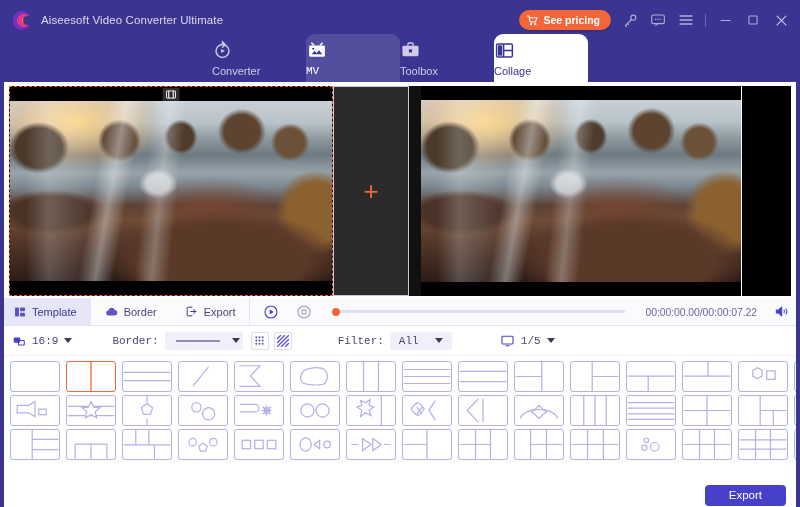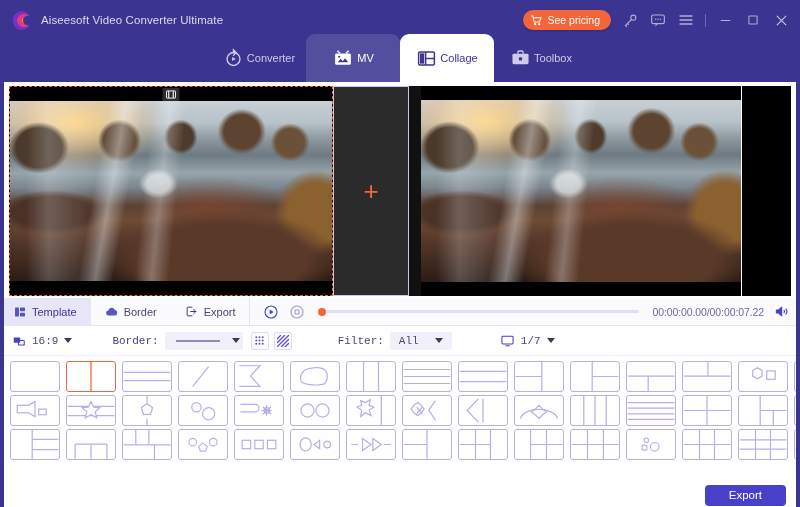--- a/index.html
+++ b/index.html
@@ -37,39 +37,40 @@
     color: #dcd9f2; font-size: 11.5px; margin-left: 10px; letter-spacing: .1px;
     white-space: nowrap;
   }
   .tb-right { margin-left: auto; display: flex; align-items: center; gap: 10px; }
   .pricing-btn {
     display: flex; align-items: center; gap: 5px;
     background: #f4663a; color: #fff;
     border-radius: 11px; height: 20px; padding: 0 11px 0 8px;
     font-size: 10.5px; white-space: nowrap; cursor: pointer;
     box-shadow: 0 1px 2px rgba(0,0,0,.18);
+    font-weight: bold;
   }
   .ic { display: inline-flex; align-items: center; justify-content: center; }
   .tb-ic { width: 18px; height: 18px; cursor: pointer; opacity: .85; }
   .tb-sep { width: 1px; height: 13px; background: #6f69b5; }
 
   
   .navbar {
     height: 48px; flex: 0 0 48px;
     background: #3b3490;
     display: flex; align-items: flex-end; justify-content: center;
     gap: 0; position: relative;
   }
   .navtab {
     width: 94px; height: 48px;
-    display: flex; flex-direction: row; align-items: center; justify-content: center;
+    display: flex; flex-direction: column; justify-content: center;
     gap: 3px; color: #cfcbe8; font-size: 11px; cursor: pointer;
     border-radius: 9px 9px 0 0; position: relative;
   }
-  .navtab.semi { background: rgba(255,255,255,.13); color:#fff; }
+  .navtab.semi { background: rgba(255,255,255,.13); color:#fff;font-family:Liberation Mono, monospace; }
   .navtab.active { background: #ffffff; color: #3b3490; }
   .navtab .glyph { height: 22px; display: flex; align-items: center; }
 
   
   .preview {
     flex: 0 0 216px; background: #ffffff;
     padding: 4px 9px 2px 9px;
     display: flex; align-items: stretch; gap: 0;
     position: relative;
   }
@@ -130,21 +131,21 @@
     border-bottom: 1px solid #e4e3f2;
     display: flex; align-items: stretch;
   }
   .subtabs { display: flex; align-items: stretch; }
   .subtab {
     display: flex; align-items: center; gap: 6px;
     padding: 4px 14px; font-size: 11px; color: #4b4577; cursor: pointer;
   }
   .subtab.active { background: #e7e6f9; color: #3b3490; }
   .playbar {
-    flex: 1; display: flex; align-items: center; gap: 9px;
+    flex: 1; display: flex; align-items: center; gap: 16px;
     padding: 0 10px 0 12px; border-left: 1px solid #e4e3f2;
   }
   .pb-btn { width: 17px; height: 17px; cursor: pointer; }
   .track { flex: 1; height: 3px; background: #e0def3; border-radius: 2px; position: relative; margin: 0 4px; }
   .track .dot { position: absolute; left: 0; top: -2.5px; width: 8px; height: 8px; border-radius: 50%; background: #f4663a; cursor: pointer; }
   .tcode { font-size: 10.5px; color: #6d68a6; white-space: nowrap; letter-spacing: -.1px; }
 
   
   .optbar {
     flex: 0 0 30px; background: #fff;
@@ -278,40 +279,40 @@
         <svg width="22" height="21" viewBox="0 0 24 24" fill="none" stroke="#ffffff" stroke-width="1.7" stroke-linejoin="round">
           <path d="M5.5 3.2 8.6 6M18.5 3.2 15.4 6"></path>
           <rect x="3" y="6.2" width="18" height="13" rx="1.6" fill="#ffffff" stroke="none"></rect>
           <path d="M6 16.4l3.4-4 2.3 2.6 2.6-3.4 3.7 4.8z" fill="#3b3490" stroke="none"></path>
           <circle cx="7.6" cy="10" r="1.2" fill="#3b3490" stroke="none"></circle>
         </svg>
       </span>
       <span>MV</span>
     </div>
 
+    <div class="navtab">
+      <span class="glyph">
+        <svg width="21" height="21" viewBox="0 0 24 24" fill="none" stroke="#cfcbe8" stroke-width="1.6" stroke-linejoin="round">
+          <path d="M9 6.5V5a1.5 1.5 0 0 1 1.5-1.5h3A1.5 1.5 0 0 1 15 5v1.5"></path>
+          <rect x="2.8" y="6.5" width="18.4" height="12" rx="1.7" fill="#cfcbe8" stroke="none"></rect>
+          <rect x="10.2" y="10.6" width="3.6" height="3.6" rx=".6" fill="#3b3490" stroke="none"></rect>
+        </svg>
+      </span>
+      <span>Toolbox</span>
+    </div>
+
     <div class="navtab active">
       <span class="glyph">
         <svg width="21" height="21" viewBox="0 0 24 24" fill="none" stroke="#3b3490" stroke-width="1.7">
           <rect x="3" y="4.5" width="18" height="15" rx="1.6"></rect>
           <path d="M11 4.5v15M11 12h10"></path>
           <rect x="4.6" y="6.1" width="4.8" height="11.8" fill="#3b3490" stroke="none"></rect>
         </svg>
       </span>
       <span>Collage</span>
-    </div>
-
-    <div class="navtab">
-      <span class="glyph">
-        <svg width="21" height="21" viewBox="0 0 24 24" fill="none" stroke="#cfcbe8" stroke-width="1.6" stroke-linejoin="round">
-          <path d="M9 6.5V5a1.5 1.5 0 0 1 1.5-1.5h3A1.5 1.5 0 0 1 15 5v1.5"></path>
-          <rect x="2.8" y="6.5" width="18.4" height="12" rx="1.7" fill="#cfcbe8" stroke="none"></rect>
-          <rect x="10.2" y="10.6" width="3.6" height="3.6" rx=".6" fill="#3b3490" stroke="none"></rect>
-        </svg>
-      </span>
-      <span>Toolbox</span>
     </div>
   </div>
 
   <div class="leftrail"></div>
   <div class="rightrail"></div>
   <div class="botrail"></div>
 
   <div class="preview">
     <div class="pane pane-a">
       <div class="seascape"></div>
@@ -451,21 +452,21 @@
       </div>
     </div>
 
     <div class="opt-group">
       <span class="ic">
         <svg width="15" height="14" viewBox="0 0 24 24" fill="none" stroke="#4641c8" stroke-width="1.8" stroke-linecap="round">
           <rect x="2.5" y="4" width="19" height="13" rx="1.6"></rect>
             <path d="M9 20h6"></path>
         </svg>
       </span>
-      <span>1/7</span>
+      <span>1/5</span>
       <span class="caret"></span>
     </div>
   </div>
 
   <div class="tmpl-area">
 
     <div class="trow">
       <div class="tcell">
           <svg viewBox="0 0 50 31"></svg>
         </div>

